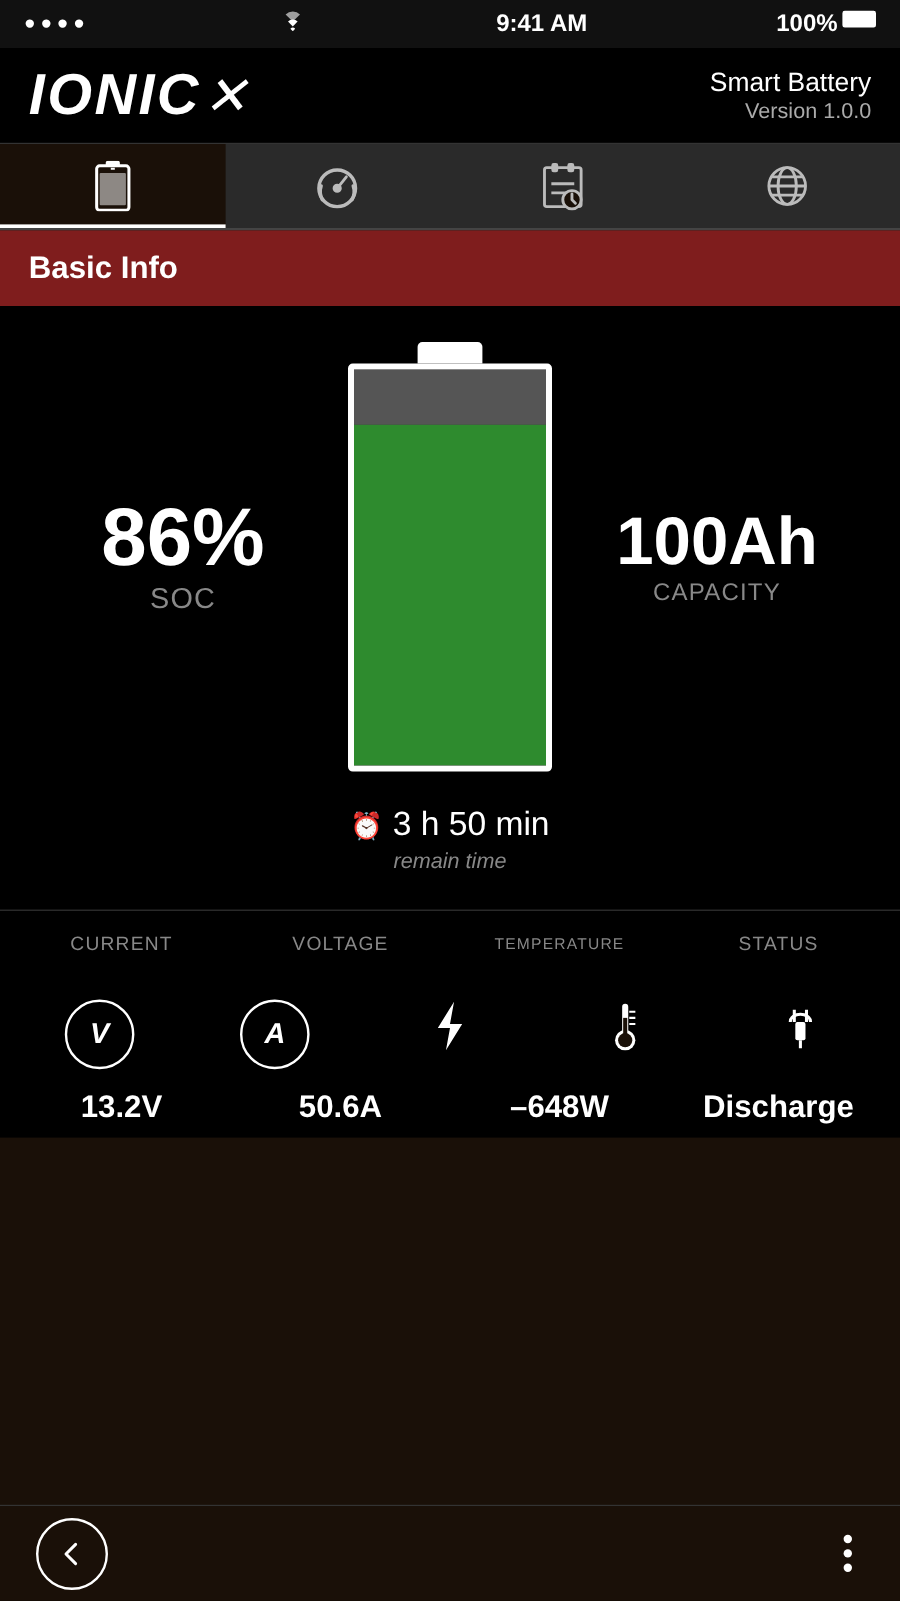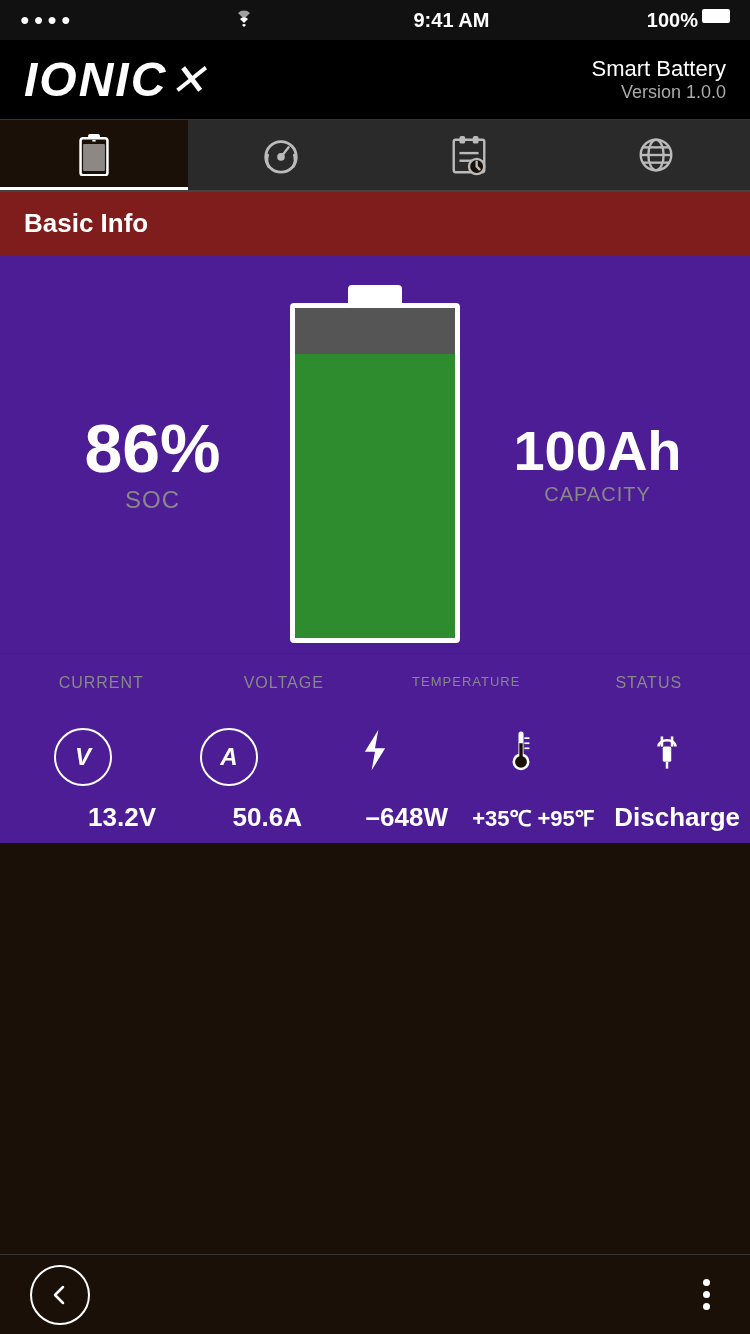--- a/index.html
+++ b/index.html
@@ -101,21 +101,21 @@
     .section-title {
       padding: 16px 24px;
       font-size: 26px;
       font-weight: 700;
       color: #fff;
       background: #7f1d1d;
     }
 
     
     .main-content {
-      background: #4c1d95;
+      background: #000000;
       flex: 1;
     }
 
     
     .battery-section {
       display: flex;
       align-items: center;
       justify-content: center;
       padding: 30px 20px 10px;
       gap: 0;
@@ -257,21 +257,21 @@
       font-weight: 700;
       font-style: italic;
     }
     .stat-values-row {
       display: flex;
       justify-content: space-around;
       padding: 0 10px;
     }
     .stat-value {
       flex: 1;
-      text-align: right;
+      text-align: center;
       font-size: 26px;
       font-weight: 600;
       color: #fff;
     }
     .stat-value.temperature {
       font-size: 22px;
     }
 
     
     .bottom-nav {
@@ -409,20 +409,27 @@
         <div class="battery-fill"></div>
       </div>
     </div>
 
     <div class="capacity-block">
       <div class="capacity-value">100Ah</div>
       <div class="capacity-label">CAPACITY</div>
     </div>
   </div>
 
+  <div class="remain-section">
+    <div class="remain-time">
+      <span style="font-size:22px;">⏰</span>
+      <span>3 h 50 min</span>
+    </div>
+    <div class="remain-label">remain time</div>
+  </div>
 
   <div class="stats-section">
 
     <div class="stats-labels">
       <div class="stat-col">
         <div class="stat-col-label">CURRENT</div>
       </div>
       <div class="stat-col">
         <div class="stat-col-label">VOLTAGE</div>
       </div>
@@ -480,23 +487,20 @@
     <div class="stat-values-row">
       <div class="stat-value">
         <span>13.2V</span>
       </div>
       <div class="stat-value">
         <span>50.6A</span>
       </div>
       <div class="stat-value">
         <span>–648W</span>
       </div>
-      <div class="stat-value temperature">
-        <span>+35℃ +95℉</span>
-      </div>
       <div class="stat-value">
         <span>Discharge</span>
       </div>
     </div>
   </div>
 
 </div>
 
 <div class="bottom-nav">
   <div class="nav-back-btn">

